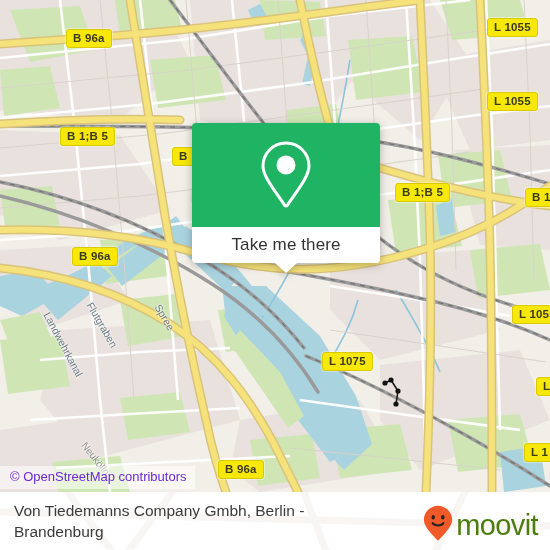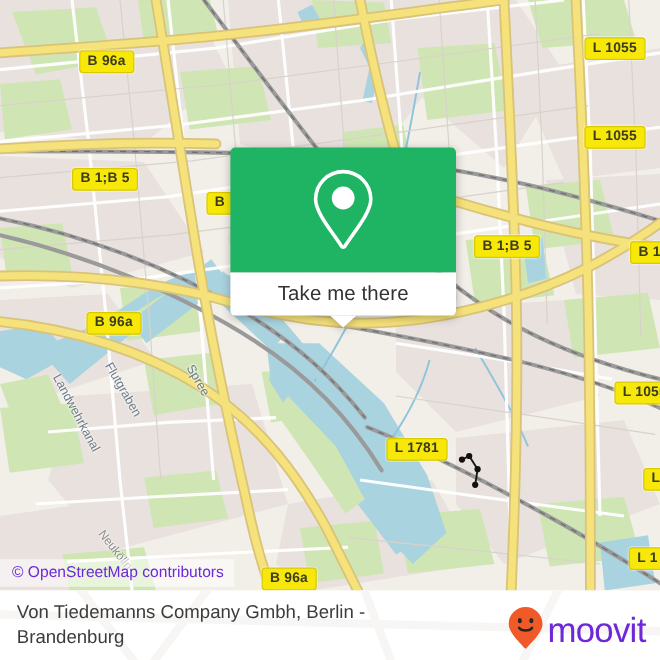--- a/index.html
+++ b/index.html
@@ -25,21 +25,20 @@
     border:1.6px solid #d9c900;
     border-radius:3px;
     color:#3b3b20;
     font-size:11.5px;
     font-weight:bold;
     letter-spacing:.2px;
     padding:2px 6px 3px 6px;
     line-height:12px;
     white-space:nowrap;
     box-shadow:0 0 0 1px rgba(255,255,255,.35);
-    margin-top:13px;
   }
 
   
   .wlabel{
     position:absolute;
     color:#6b7b86;
     font-size:10.5px;
     white-space:nowrap;
     transform-origin:0 0;
     text-shadow:0 0 3px #fff,0 0 2px #fff;
@@ -114,21 +113,21 @@
     font-size:15.5px;
     line-height:21px;
     z-index:2;
   }
   #brand{
     position:absolute;right:12px;top:13px;
     display:flex;align-items:center;gap:3px;
     z-index:2;
   }
   #brand-word{
-    color:#6d28d9;
+    color:#4d7c0f;
     font-size:29px;
     line-height:30px;
     letter-spacing:-.6px;
     font-weight:500;
   }
 </style>
 </head>
 <body>
 
 <div id="app">
@@ -299,21 +298,21 @@
     <div id="shields">
         <div class="shield" style="left: 66px; top: 29px;">B 96a</div>
         <div class="shield" style="left: 60px; top: 127px;">B 1;B 5</div>
         <div class="shield" style="left: 172px; top: 147px;">B</div>
         <div class="shield" style="left: 72px; top: 247px;">B 96a</div>
         <div class="shield" style="left: 218px; top: 460px;">B 96a</div>
         <div class="shield" style="left: 487px; top: 18px;">L 1055</div>
         <div class="shield" style="left: 487px; top: 92px;">L 1055</div>
         <div class="shield" style="left: 395px; top: 183px;">B 1;B 5</div>
         <div class="shield" style="left: 525px; top: 188px;">B 1</div>
-        <div class="shield" style="left: 322px; top: 352px;">L 1781</div>
+        <div class="shield" style="left: 322px; top: 352px;">L 1075</div>
         <div class="shield" style="left: 512px; top: 305px;">L 1055</div>
         <div class="shield" style="left: 536px; top: 377px;">L 1</div>
         <div class="shield" style="left: 524px; top: 443px;">L 1</div>
       </div>
 
     <div id="wlabels">
         <div class="wlabel" style="left: 52px; top: 310px; transform: rotate(62deg);">Landwehrkanal</div>
         <div class="wlabel" style="left: 95px; top: 300px; transform: rotate(60deg);">Flutgraben</div>
         <div class="wlabel" style="left: 163px; top: 302px; transform: rotate(60deg);">Spree</div>
       </div>

